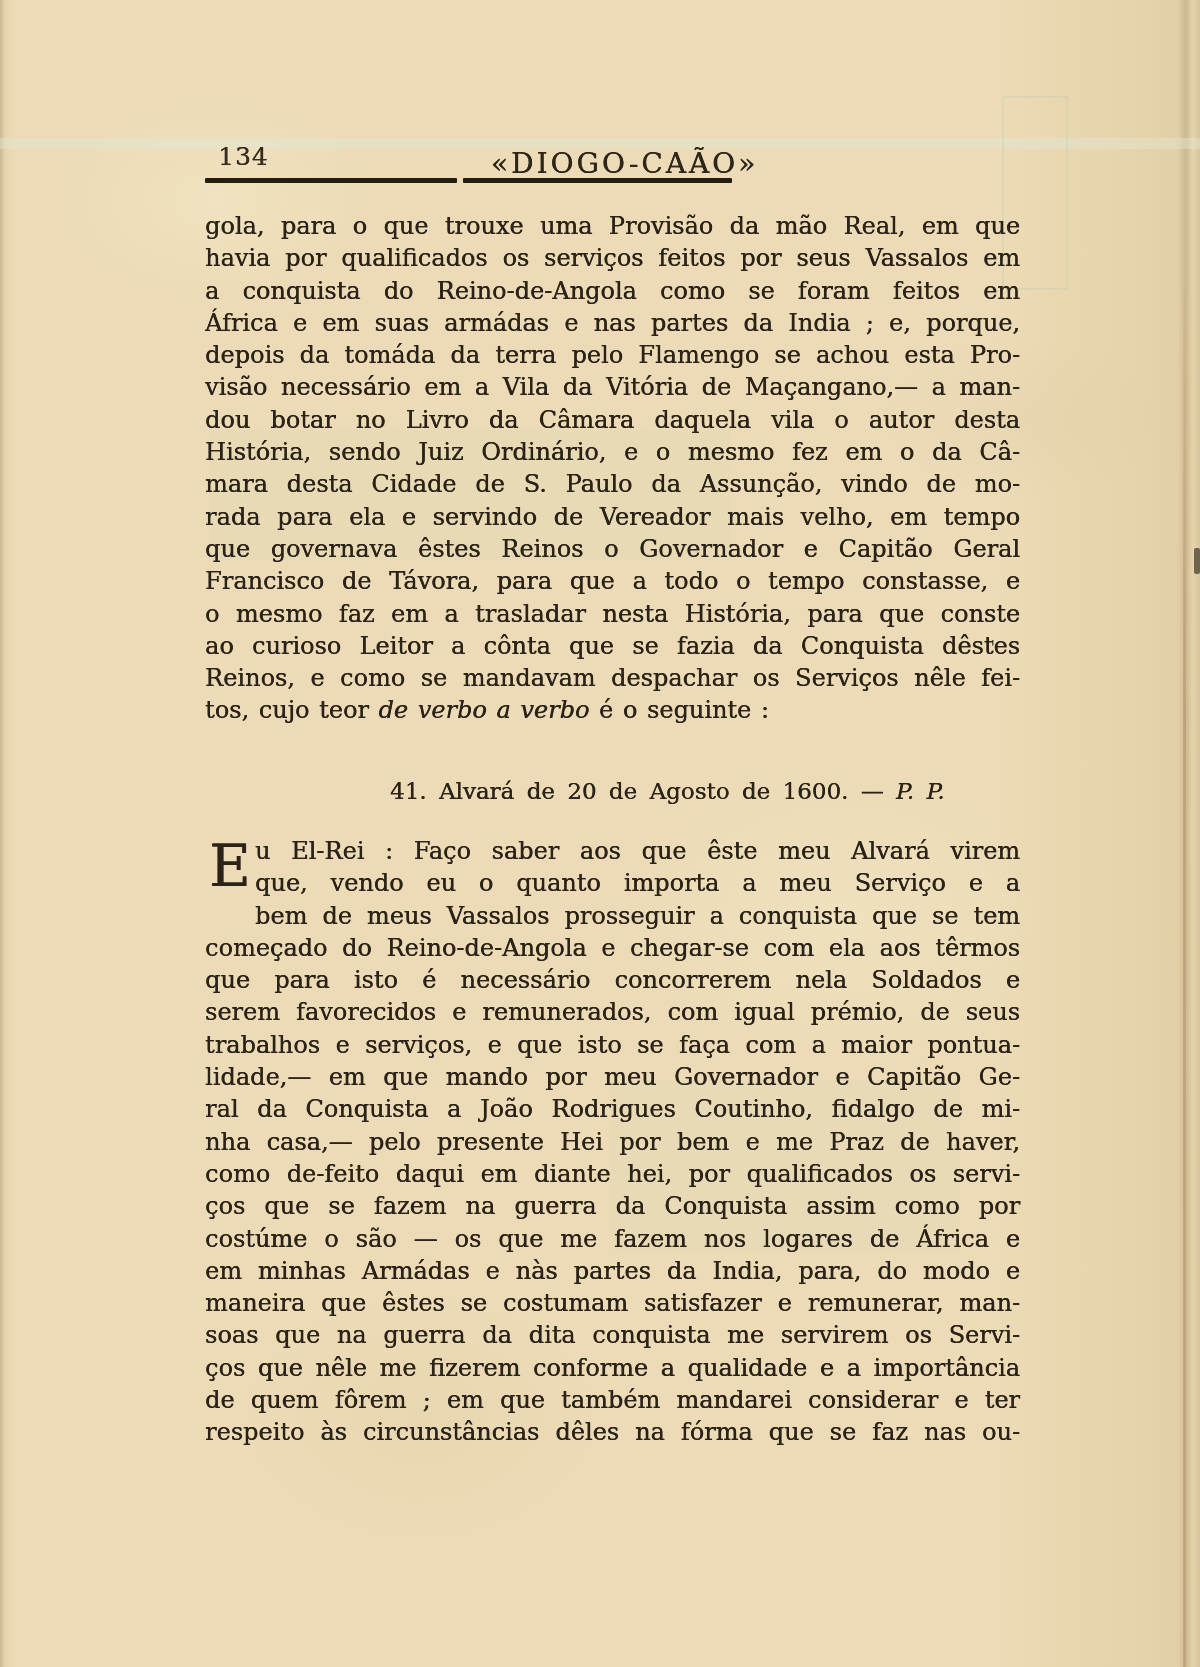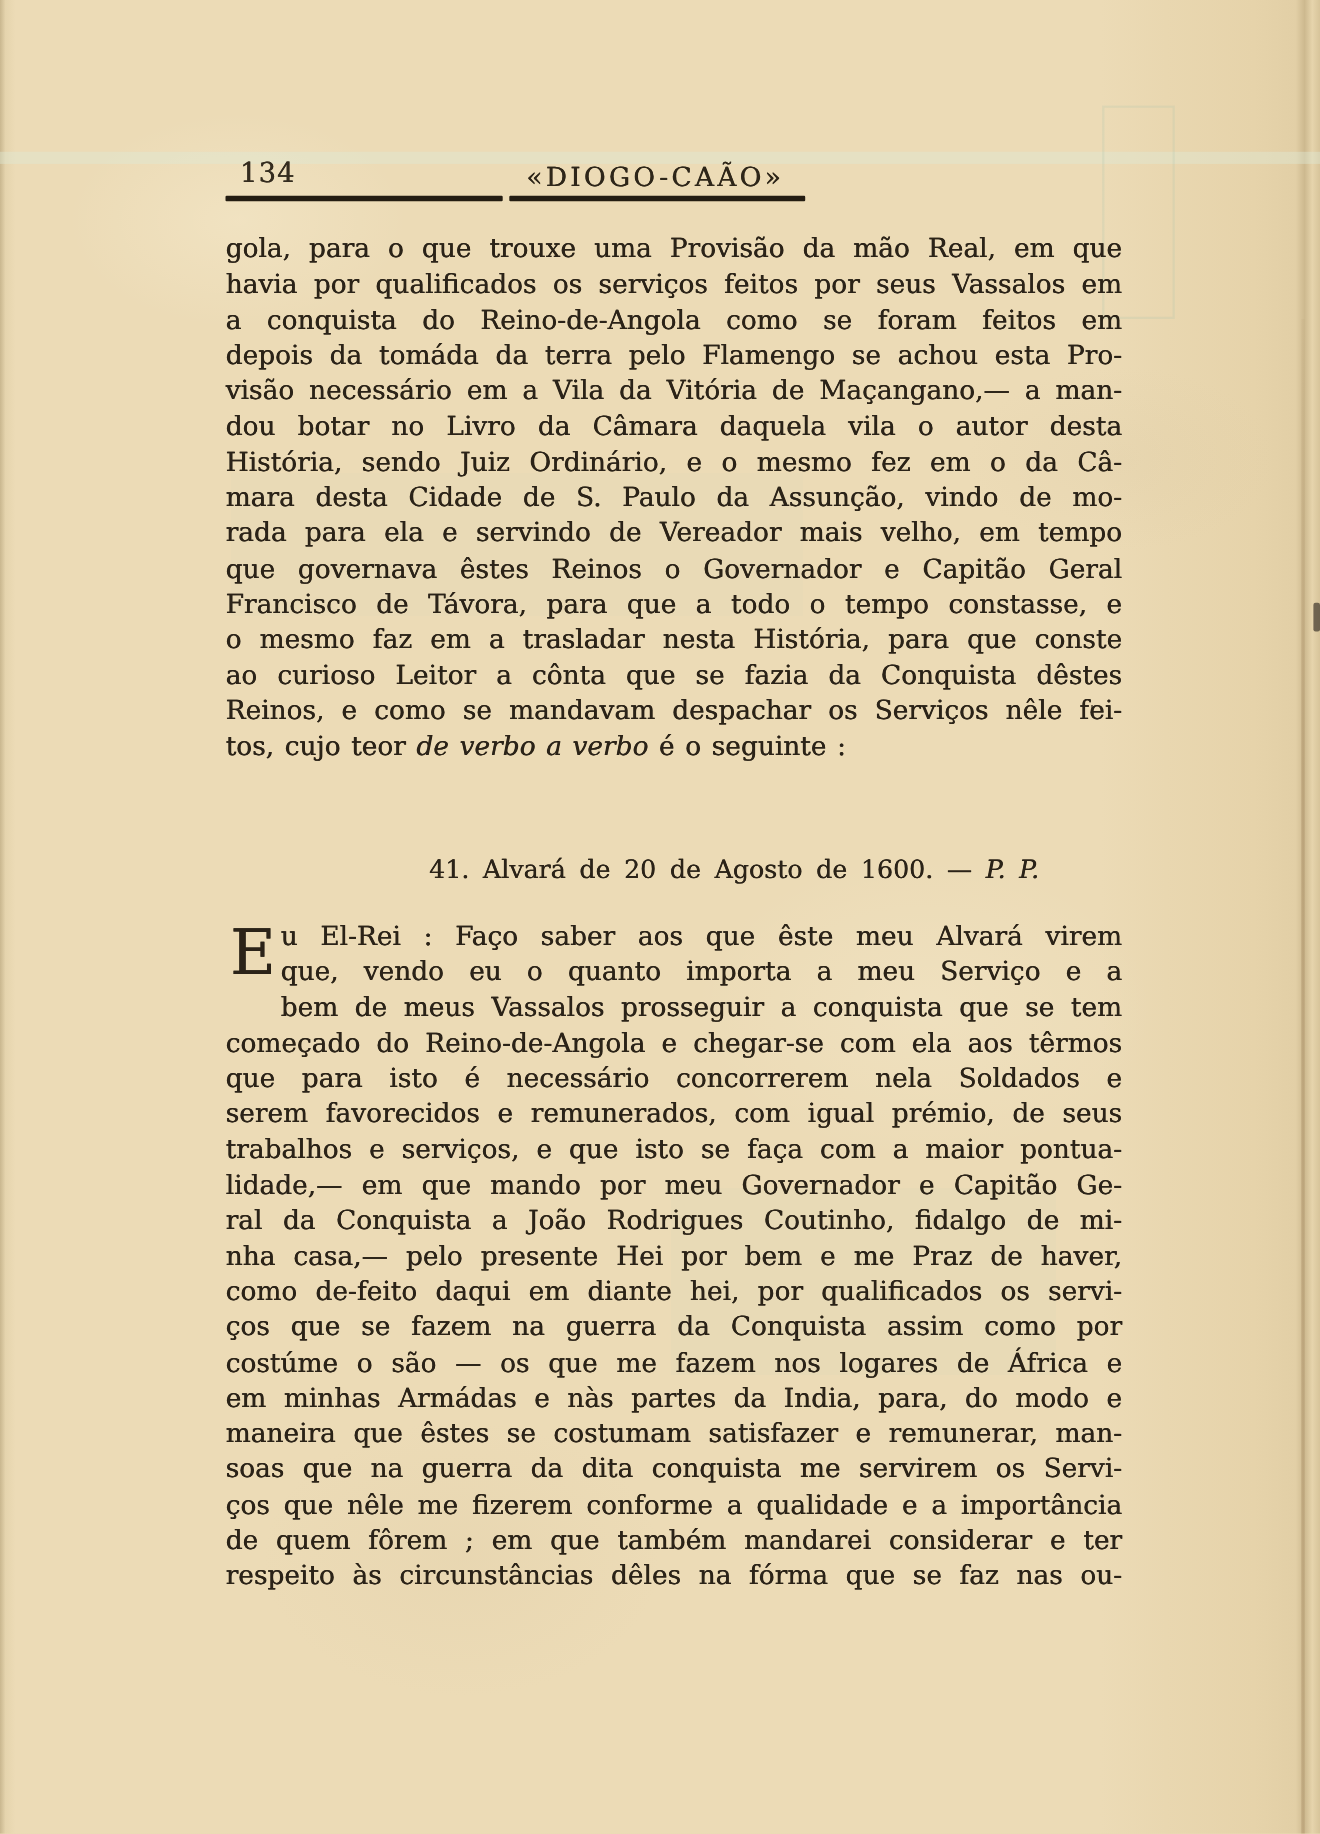--- a/index.html
+++ b/index.html
@@ -52,22 +52,22 @@
   }
 
   
   .page-number{
     position:absolute;left:206px;top:142px;
     font-size:25px;letter-spacing:1px;color:#352c1f;
     text-shadow:.3px 0 0 currentColor;
     margin-left:12px;
   }
   .running-title{
-    position:absolute;left:188px;top:147px;width:815px;
-    text-align:center;font-size:24px;letter-spacing:3px;color:#2e2619;
+    position:absolute;left:217px;top:147px;width:815px;
+    text-align:center;font-size:28px;letter-spacing:3px;color:#2e2619;
     text-shadow:.4px 0 0 currentColor;
   }
   .header-rule{
     position:absolute;left:205px;top:178px;width:527px;height:5px;
     display:flex;gap:6px;
   }
   .header-rule .seg{height:5px;background:#241d12;border-radius:1px;}
   .header-rule .seg1{width:252px;}
   .header-rule .seg2{width:269px;}
 
@@ -117,20 +117,21 @@
   <div class="running-title">«DIOGO-CAÃO»</div>
   <div class="header-rule">
     <div class="seg seg1"></div>
     <div class="seg seg2"></div>
   </div>
 
   <div class="body-block para1">
     <div class="tline">gola, para o que trouxe uma Provisão da mão Real, em que</div>
     <div class="tline">havia por qualificados os serviços feitos por seus Vassalos em</div>
     <div class="tline">a conquista do Reino-de-Angola como se foram feitos em</div>
+    <div class="tline">África e em suas armádas e nas partes da India ; e, porque,</div>
     <div class="tline">depois da tomáda da terra pelo Flamengo se achou esta Pro-</div>
     <div class="tline">visão necessário em a Vila da Vitória de Maçangano,— a man-</div>
     <div class="tline">dou botar no Livro da Câmara daquela vila o autor desta</div>
     <div class="tline">História, sendo Juiz Ordinário, e o mesmo fez em o da Câ-</div>
     <div class="tline">mara desta Cidade de S. Paulo da Assunção, vindo de mo-</div>
     <div class="tline">rada para ela e servindo de Vereador mais velho, em tempo</div>
     <div class="tline">que governava êstes Reinos o Governador e Capitão Geral</div>
     <div class="tline">Francisco de Távora, para que a todo o tempo constasse, e</div>
     <div class="tline">o mesmo faz em a trasladar nesta História, para que conste</div>
     <div class="tline">ao curioso Leitor a cônta que se fazia da Conquista dêstes</div>

